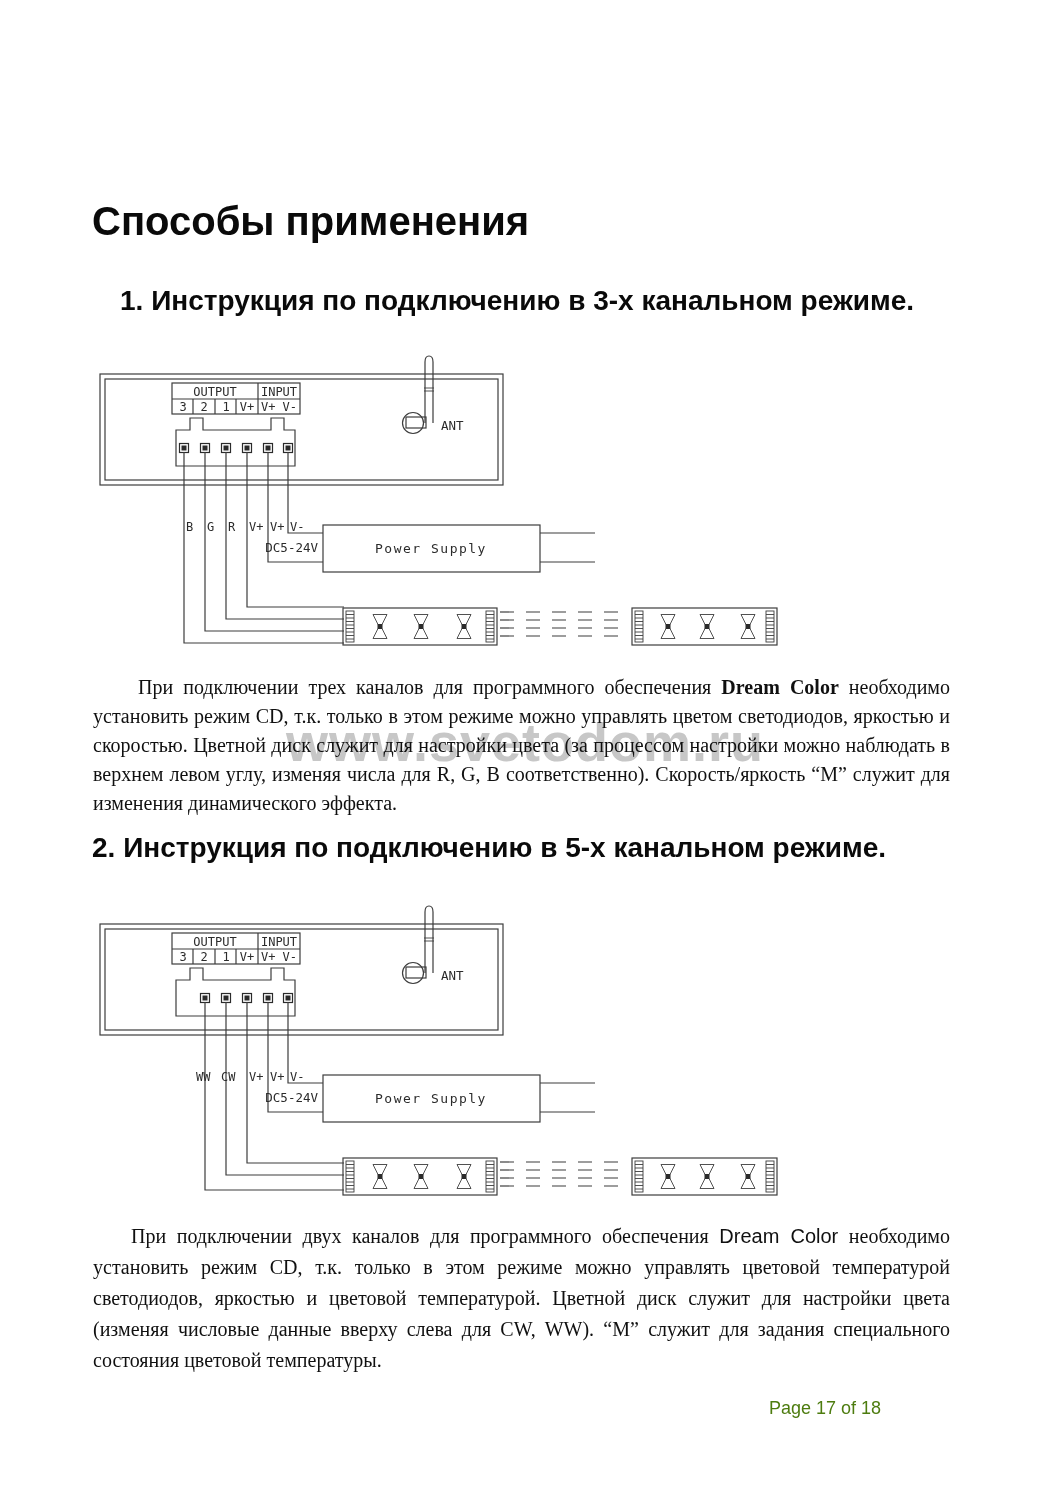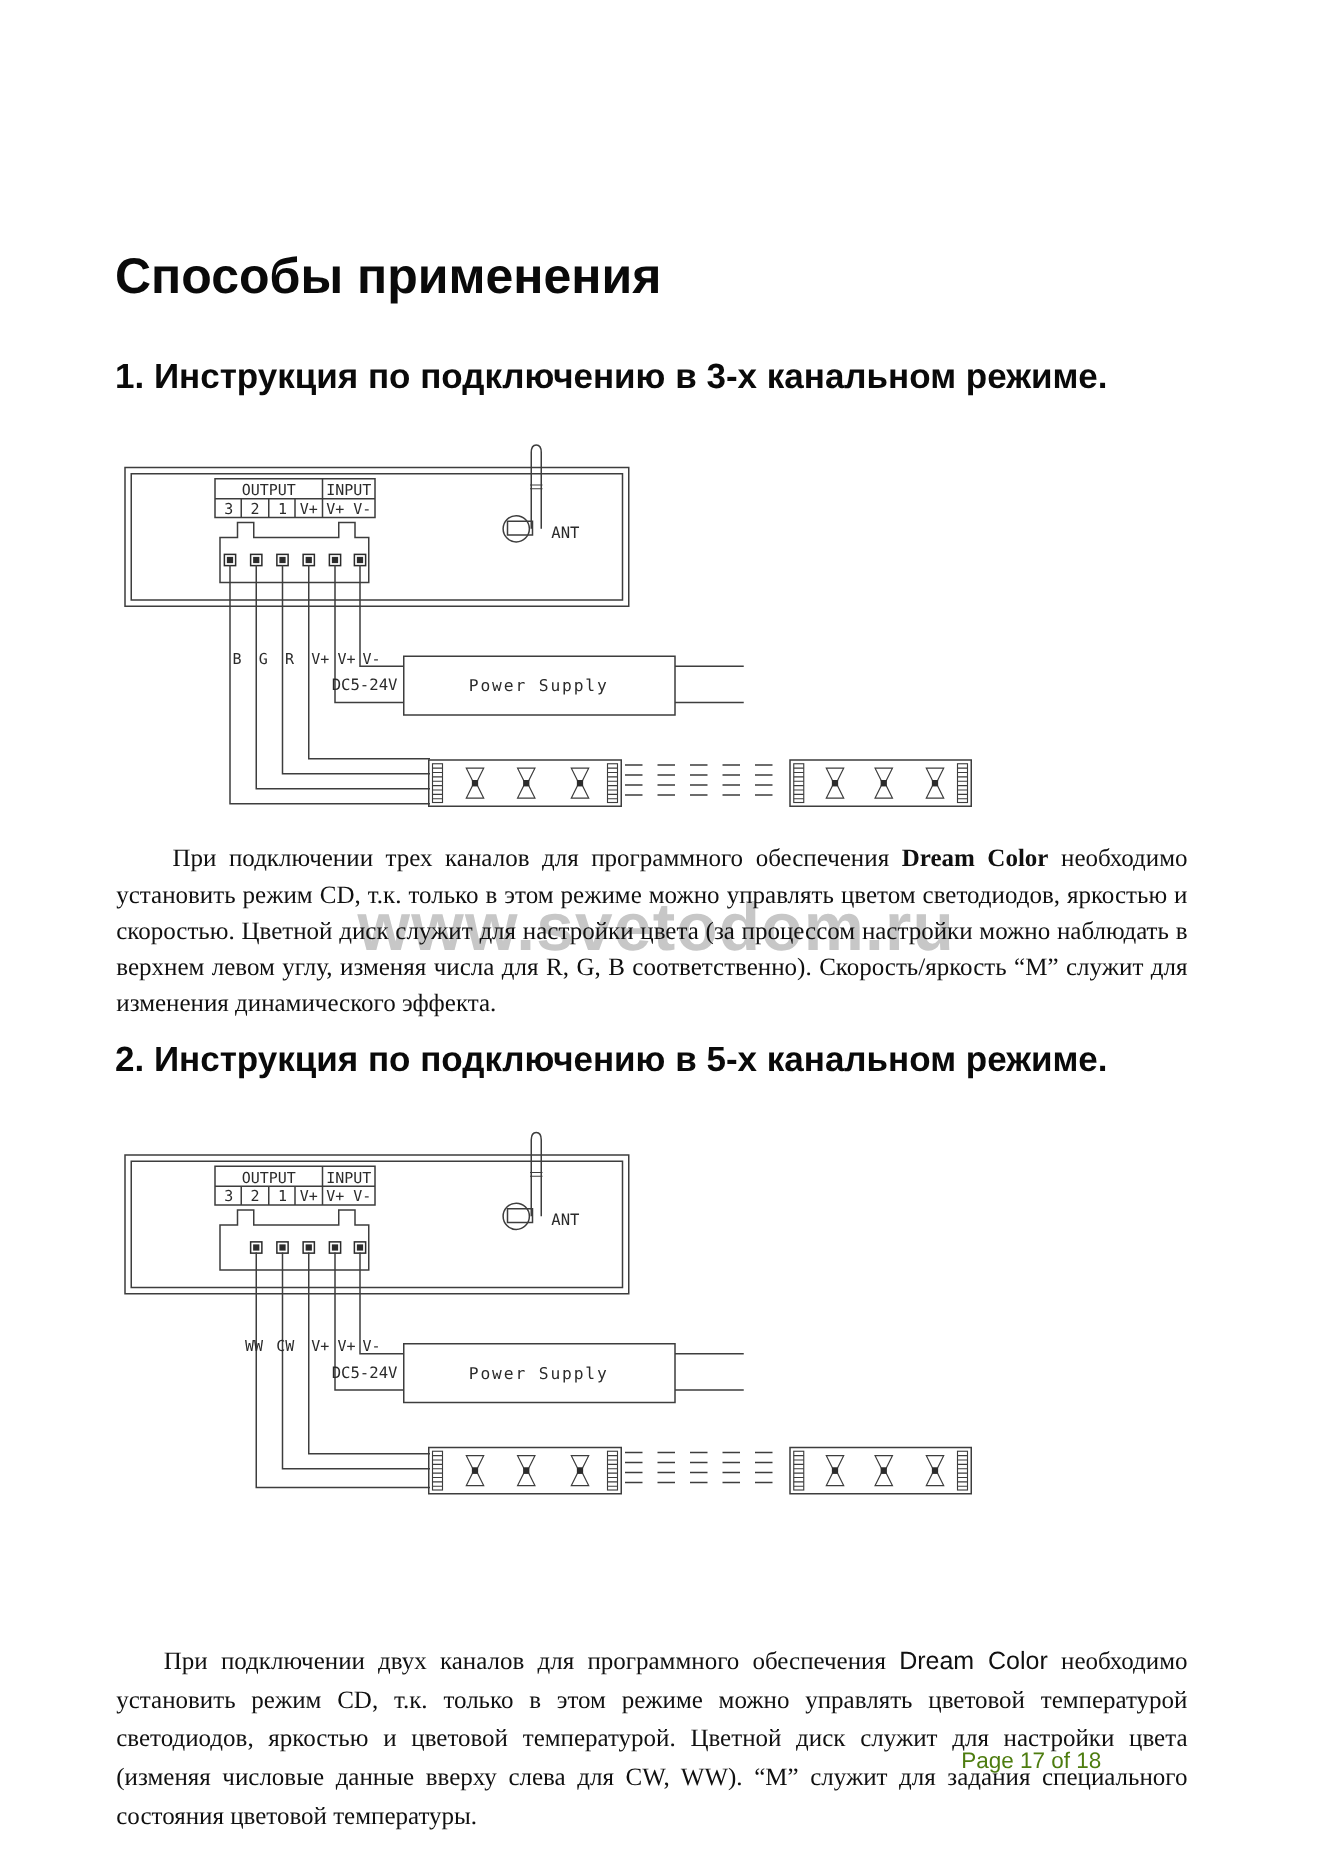--- a/index.html
+++ b/index.html
@@ -18,27 +18,27 @@
   .doc-title{
     left:92px;top:199px;z-index:2;
     font-family:"Liberation Sans",sans-serif;font-weight:bold;
     font-size:40px;line-height:44px;color:#0a0a0a;white-space:nowrap;
   }
   .sec-heading{
     left:92px;top:0;z-index:2;
     font-family:"Liberation Sans",sans-serif;font-weight:bold;
     font-size:28px;line-height:32px;color:#0a0a0a;white-space:nowrap;
   }
-  .h1{top:285px;} .h2{top:832px;}
+  .h1{top:285px;margin-left:28px;} .h2{top:832px;}
   .body-para{
     left:93px;width:857px;z-index:2;
     font-size:20px;line-height:29px;text-align:justify;color:#101010;
   }
   .p1{top:653px;text-indent:45px;}
-  .p2{top:1294px;text-indent:38px;line-height:31px;}
+  .p2{top:1201px;text-indent:38px;line-height:31px;}
   .brand-serif{font-weight:bold;}
   .brand-sans{font-family:"Liberation Sans",sans-serif;font-weight:normal;}
   .footer{
     left:769px;top:1398px;z-index:2;
     font-family:"Liberation Sans",sans-serif;font-size:18px;color:#4d7c0f;
   }
   svg{position:absolute;z-index:1;}
   .ln{fill:none;stroke:#3d3d3d;stroke-width:1.2px;}
   .lnthin{fill:none;stroke:#3d3d3d;stroke-width:0.9px;}
   .cad{

